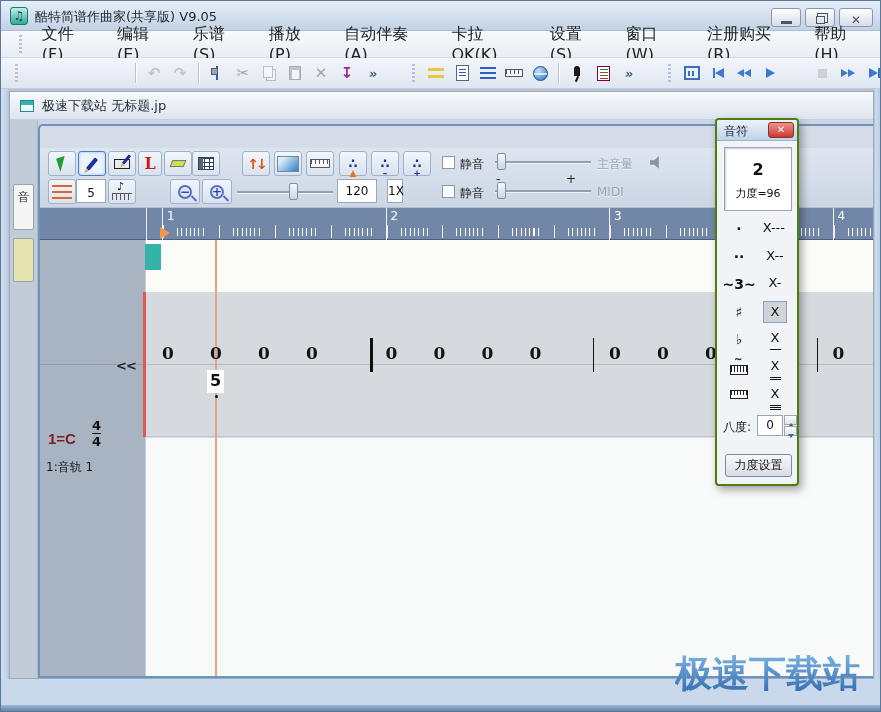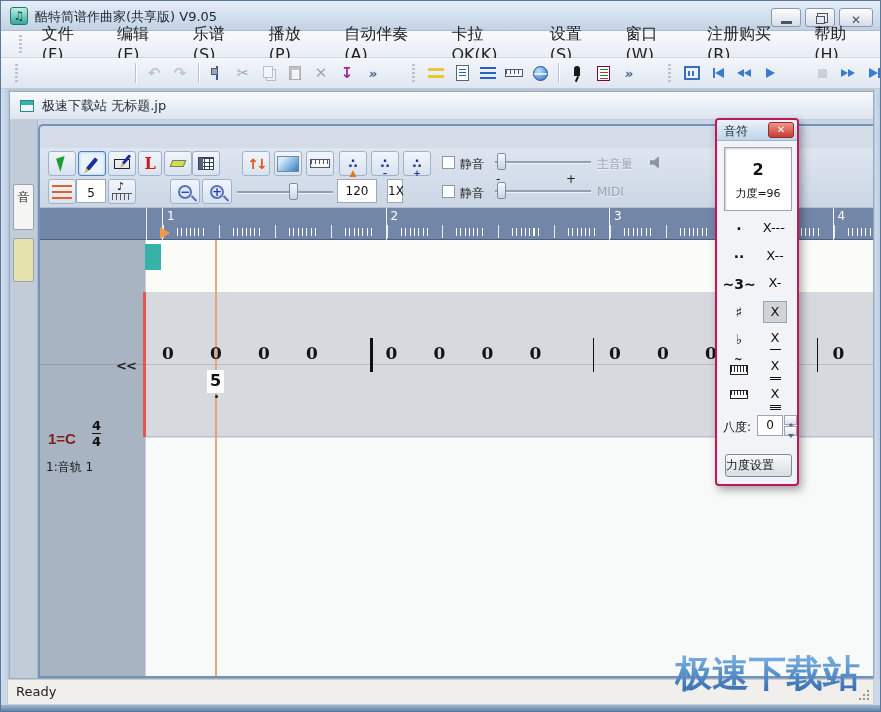--- a/index.html
+++ b/index.html
@@ -162,21 +162,21 @@
   #cursor-note .odot{position:absolute;left:50%;bottom:-5px;width:3px;height:3px;margin-left:-1px;
     border-radius:50%;background:#111;}
   .lp-collapse{position:absolute;left:76px;top:118px;font-size:13px;font-weight:bold;color:#222;letter-spacing:-1px;}
   .lp-key{position:absolute;left:8px;top:190px;font-family:Liberation Sans, sans-serif;font-size:15px;font-weight:bold;color:#7f1d1d;}
   .frac{position:absolute;left:52px;top:178px;text-align:center;font-family:"DejaVu Serif",serif;
     font-size:13px;font-weight:bold;color:#111;line-height:15px;}
   .frac .den{display:block;border-top:1.5px solid #111;}
   .lp-track{position:absolute;left:6px;top:219px;font-size:12px;color:#15181d;}
   
   #palette{position:absolute;left:714px;top:117px;width:84px;height:368px;z-index:70;
-    border:2px solid #be185d;border-radius:4px;background:#f2f3f6;box-shadow:3px 4px 8px rgba(0,0,0,.35);}
+    border:2px solid #4d7c0f;border-radius:4px;background:#f2f3f6;box-shadow:3px 4px 8px rgba(0,0,0,.35);}
   #pal-title{height:21px;background:linear-gradient(#eaf3fb,#bfd4e8);border-bottom:1px solid #9ab4cc;
     border-radius:2px 2px 0 0;font-size:12px;color:#1a2430;padding:3px 0 0 7px;position:relative;}
   #pal-close{position:absolute;right:3px;top:2px;width:26px;height:16px;border:1px solid #8a3030;border-radius:3px;
     background:linear-gradient(#f0938a,#c93a2e);color:#fff;font-size:10px;font-weight:bold;text-align:center;line-height:14px;}
   #pal-display{position:absolute;left:7px;top:27px;width:68px;height:64px;background:#fff;
     border:1px solid #9aa6b4;box-shadow:inset 1px 1px 2px #ccd;text-align:center;}
   #pal-value{font-size:16px;font-weight:bold;color:#111;margin-top:12px;}
   #pal-velocity{font-size:11px;color:#111;margin-top:7px;}
   .pal-row{position:absolute;left:0;width:100%;height:28px;}
   .pal-left{position:absolute;left:10px;top:0;width:24px;height:26px;display:flex;align-items:center;justify-content:center;
@@ -195,21 +195,21 @@
   #pal-octave-row{position:absolute;left:0;top:295px;width:100%;height:24px;}
   #pal-octave-label{position:absolute;left:6px;top:4px;font-size:12px;color:#111;}
   #pal-octave-box{position:absolute;left:40px;top:0;width:26px;height:21px;background:#fff;border:1px solid #9aa6b4;
     font-size:12px;color:#111;text-align:center;line-height:19px;}
   .spin{position:absolute;left:67px;width:13px;height:10px;border:1px solid #9aa6b4;background:linear-gradient(#fdfdfd,#dde3ea);
     text-align:center;}
   .spin:after{content:"";display:inline-block;width:0;height:0;vertical-align:middle;}
   #spin-up{top:0;} #spin-up:after{border-left:3px solid transparent;border-right:3px solid transparent;border-bottom:4px solid #567;margin-bottom:3px;}
   #spin-down{top:11px;} #spin-down:after{border-left:3px solid transparent;border-right:3px solid transparent;border-top:4px solid #567;margin-bottom:3px;}
   #pal-velbtn{position:absolute;left:8px;top:334px;width:67px;height:23px;border:1px solid #7a8aa0;border-radius:3px;
-    background:linear-gradient(#f7f8fa,#d8dde4);font-size:12px;color:#111;line-height:21px;}
+    background:linear-gradient(#f7f8fa,#d8dde4);font-size:12px;color:#111;text-align:center;line-height:21px;}
   
   #statusbar{position:absolute;left:6px;right:6px;top:678px;height:26px;background:#f1efeb;
     border:1px solid #cfccc4;font-size:13px;color:#222;padding:4px 0 0 8px;}
   #resize-grip{position:absolute;right:3px;bottom:3px;width:12px;height:12px;
     background:radial-gradient(circle at 2px 10px,#9a968c 1.2px,transparent 1.6px),
                radial-gradient(circle at 6px 6px,#9a968c 1.2px,transparent 1.6px),
                radial-gradient(circle at 10px 2px,#9a968c 1.2px,transparent 1.6px),
                radial-gradient(circle at 6px 10px,#9a968c 1.2px,transparent 1.6px),
                radial-gradient(circle at 10px 6px,#9a968c 1.2px,transparent 1.6px),
                radial-gradient(circle at 10px 10px,#9a968c 1.2px,transparent 1.6px);}
@@ -596,18 +596,14 @@
       <span id="pal-octave-label">八度:</span>
       <div id="pal-octave-box">0</div>
       <div class="spin" id="spin-up"></div>
       <div class="spin" id="spin-down"></div>
     </div>
     <div id="pal-velbtn">力度设置</div>
   </div>
 
   <div id="watermark">极速下载站</div>
 
-  <div id="statusbar">
-    <span>Ready</span>
-    <div id="resize-grip"></div>
-  </div>
   <div id="bottomframe"></div>
 </div>
 
 </body></html>

